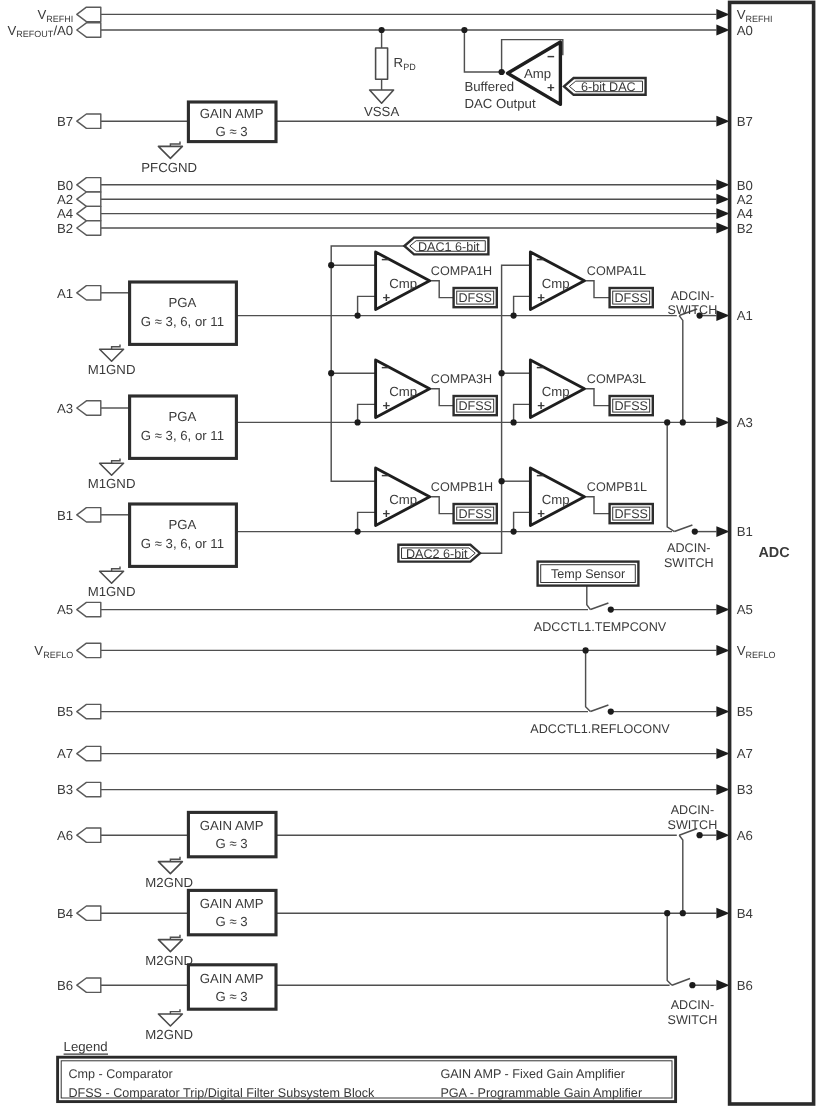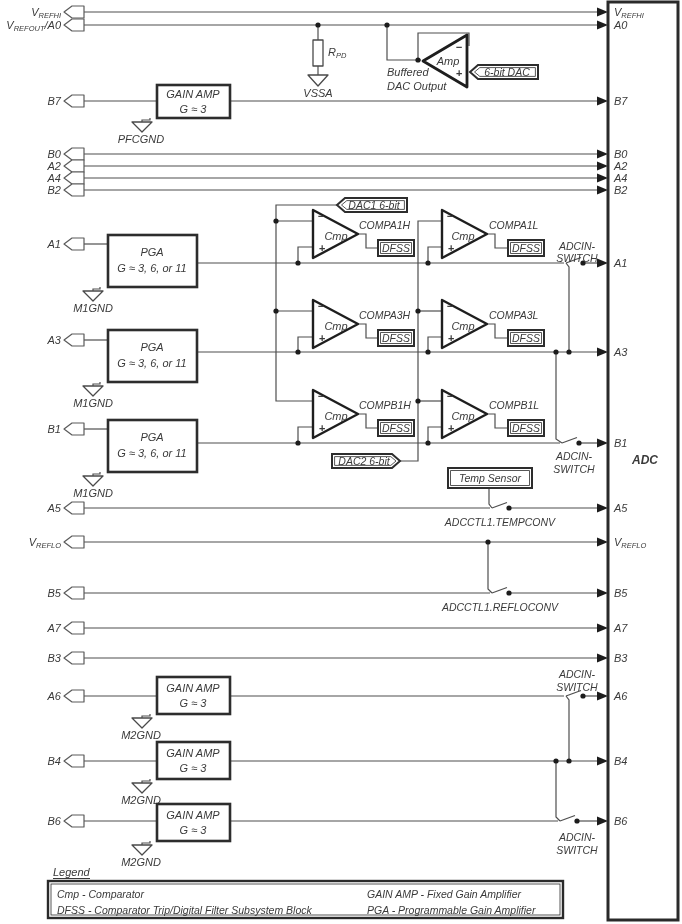--- a/index.html
+++ b/index.html
@@ -1,16 +1,16 @@
 <!DOCTYPE html>
 <html><head>
 <meta charset="utf-8">
 <style>
   html,body{margin:0;padding:0;background:#fff;}
-  .stage{width:682px;height:924px;position:relative;background:#fff;font-style:italic;}
+  .stage{width:682px;height:924px;position:relative;background:#fff;}
   svg{display:block;}
   text{font-family:"Liberation Sans","DejaVu Sans",sans-serif;fill:#3a3a3a;font-size:11px;}
   .s10{font-size:10.5px;}
   .sub{font-size:7.5px;}
   .mid{text-anchor:middle;}
   .end{text-anchor:end;}
   .b{font-weight:bold;}
   .pm{font-size:11px;font-weight:bold;}
   .wire{stroke:#4f4f4f;stroke-width:1.2;fill:none;}
   .blade{stroke:#4f4f4f;stroke-width:1.3;fill:none;}

